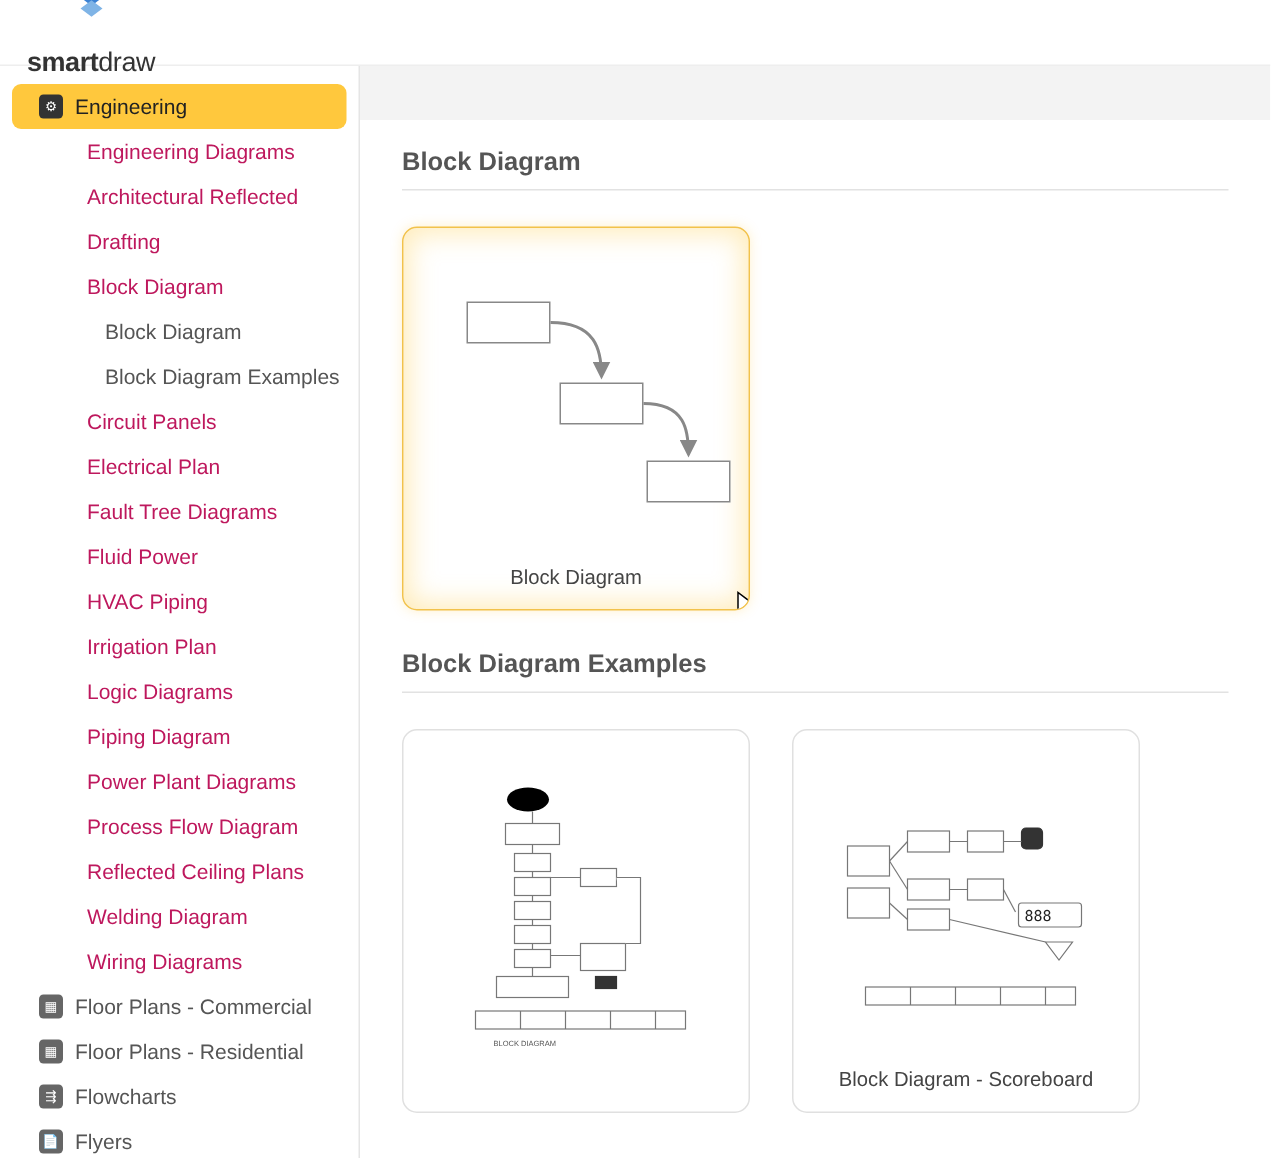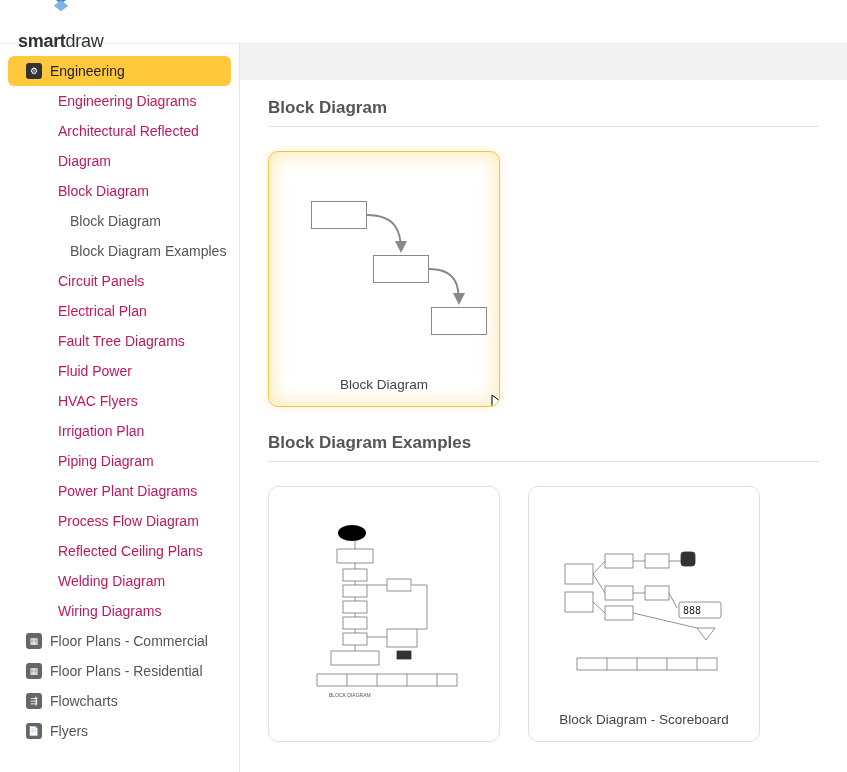--- a/index.html
+++ b/index.html
@@ -67,30 +67,31 @@
 <div class="main">
 
   <div class="sidebar">
     <div class="cat-row active">
       <span class="cat-icon">⚙</span>
       <span>Engineering</span>
     </div>
     <div class="sub-list">
       <div class="sub-item">Engineering Diagrams</div>
       <div class="sub-item">Architectural Reflected</div>
-      <div class="sub-item">Diagram</div>
+      <div class="sub-item">Drafting</div>
       <div class="sub-item">Block Diagram</div>
       <div class="subsub-item">Block Diagram</div>
       <div class="subsub-item">Block Diagram Examples</div>
       <div class="sub-item">Circuit Panels</div>
       <div class="sub-item">Electrical Plan</div>
       <div class="sub-item">Fault Tree Diagrams</div>
       <div class="sub-item">Fluid Power</div>
-      <div class="sub-item">HVAC Flyers</div>
+      <div class="sub-item">HVAC Piping</div>
       <div class="sub-item">Irrigation Plan</div>
+      <div class="sub-item">Logic Diagrams</div>
       <div class="sub-item">Piping Diagram</div>
       <div class="sub-item">Power Plant Diagrams</div>
       <div class="sub-item">Process Flow Diagram</div>
       <div class="sub-item">Reflected Ceiling Plans</div>
       <div class="sub-item">Welding Diagram</div>
       <div class="sub-item">Wiring Diagrams</div>
     </div>
     <div class="cat-row">
       <span class="cat-icon">▦</span>
       <span>Floor Plans - Commercial</span>

